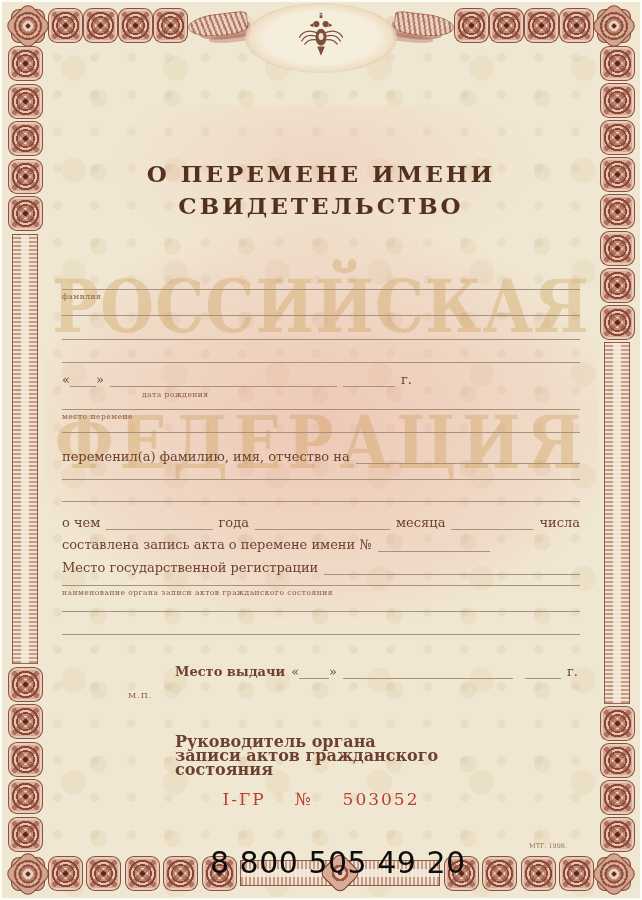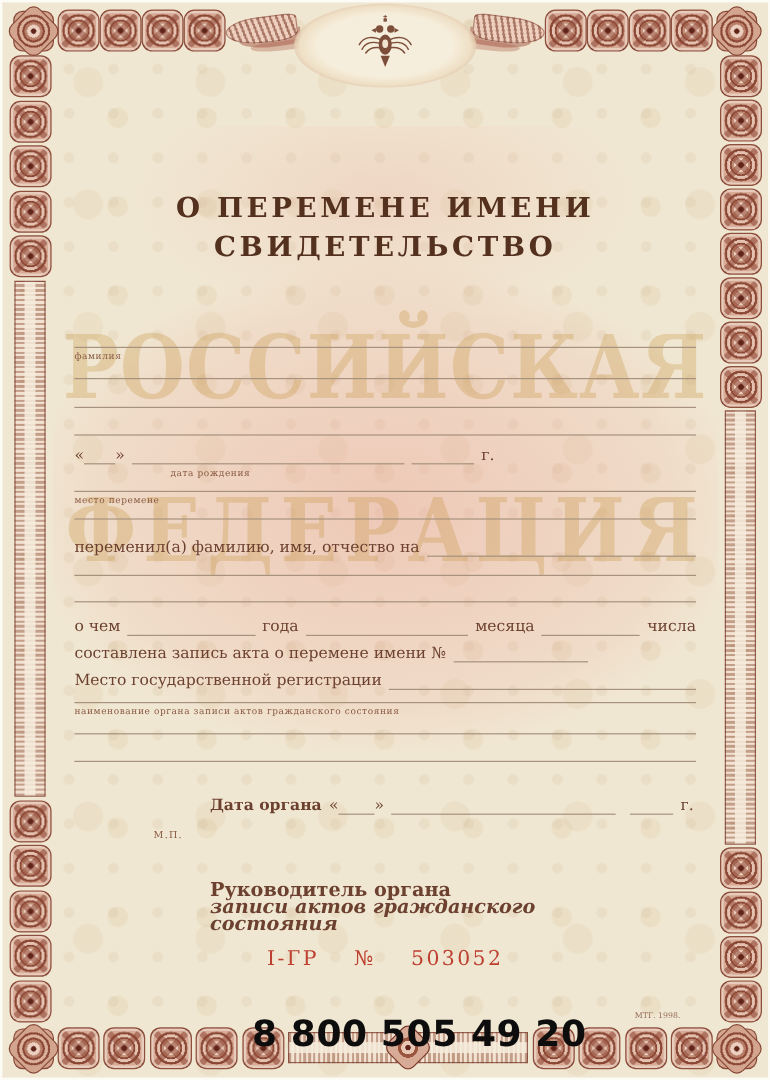--- a/index.html
+++ b/index.html
@@ -90,26 +90,26 @@
   .row .fl{border-bottom:1px solid #a6927e;height:100%;}
   .row .grow{flex:1 1 auto;}
   .row span{white-space:nowrap;}
   .gap{margin-left:6px;}
   .bold{font-weight:700;}
   .serial{position:absolute;left:44px;right:44px;top:789px;text-align:center;
     font-size:17px;color:#bc3f30;letter-spacing:2px;}
   .serial span{margin:0 11px;}
   .mp{position:absolute;left:113px;top:691px;font-size:8px;letter-spacing:1px;color:#8a5a43;margin-left:15px;}
   .head-block{position:absolute;left:175px;right:94px;top:735px;font-size:16px;font-weight:700;line-height:14px;}
-  .head-l2{display:flex;align-items:center;font-style:italic;}
+  .head-l2{display:flex;align-items:center;}
   .head-l2 .fl{flex:1;border-bottom:1px solid #a6927e;margin-left:8px;height:12px;}
   .imprint{position:absolute;left:529px;top:842px;font-size:6.5px;color:#96705c;z-index:6;
     font-family:"DejaVu Serif",serif;}
   .phone{position:absolute;left:210px;top:845px;z-index:7;font-family:"DejaVu Sans",sans-serif;
-    font-weight:700;font-size:30px;letter-spacing:.5px;color:#0d0d0d;}
+    font-weight:400;font-size:30px;letter-spacing:.5px;color:#0d0d0d;}
 </style>
 </head>
 <body>
 
 <div class="stage">
   <div class="paper-bg"></div>
   <div class="pink-tint"></div>
 
   <div class="wm wm1">РОССИЙСКАЯ</div>
   <div class="wm wm2">ФЕДЕРАЦИЯ</div>
@@ -261,21 +261,21 @@
       <i class="fl grow gap"></i>
     </div>
 
     <div class="fullline" style="top:585px"></div>
     <div class="caption" style="top:588px">наименование органа записи актов гражданского состояния</div>
 
     <div class="fullline" style="top:611px"></div>
     <div class="fullline" style="top:634px"></div>
 
     <div class="row" style="left:175px;right:64px;top:663px">
-      <span class="bold">Дата органа</span>
+      <span class="bold">Место выдачи</span>
       <span class="gap">«</span>
       <i class="fl" style="width:30px"></i>
       <span>»</span>
       <i class="fl grow gap"></i>
       <i class="fl" style="width:36px;margin-left:12px"></i>
       <span class="gap">г.</span>
     </div>
 
     <div class="mp">М.П.</div>
 

